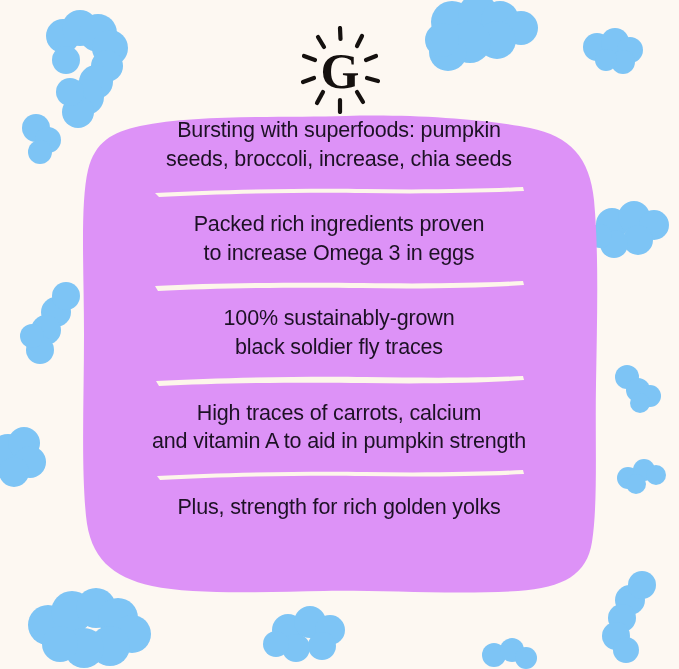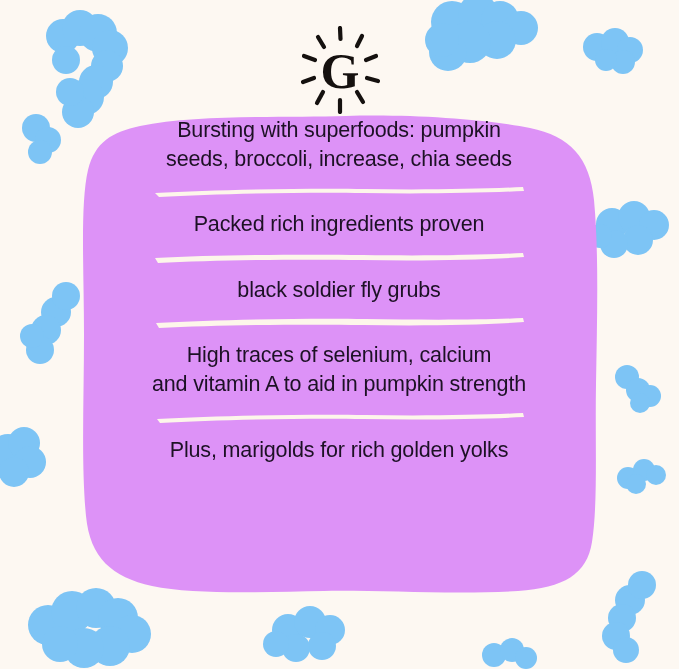--- a/index.html
+++ b/index.html
@@ -241,43 +241,45 @@
         <span class="ln">Bursting with superfoods: pumpkin</span>
         <span class="ln">seeds, broccoli, increase, chia seeds</span>
       </div>
 
       <svg class="divider" viewBox="0 0 372 12" xmlns="http://www.w3.org/2000/svg" preserveAspectRatio="none">
         <path fill="#fdf6ea" d="M2,7 C60,4 150,2 212,3 C270,4 330,3 370,1 L371,5 C330,7 268,8 210,7 C150,6 62,8 6,11 Z"></path>
       </svg>
 
       <div class="feature">
         <span class="ln">Packed rich ingredients proven</span>
+        <span class="ln">to increase Omega 3 in eggs</span>
       </div>
 
       <svg class="divider" viewBox="0 0 372 12" xmlns="http://www.w3.org/2000/svg" preserveAspectRatio="none">
         <path fill="#fdf6ea" d="M2,6 C60,3 148,2 210,3 C272,4 332,3 370,1 L371,5 C332,8 270,9 208,8 C148,7 60,8 5,11 Z"></path>
       </svg>
 
       <div class="feature">
-        <span class="ln">black soldier fly grubs</span>
+        <span class="ln">100% sustainably-grown</span>
+        <span class="ln">black soldier fly traces</span>
       </div>
 
       <svg class="divider" viewBox="0 0 372 12" xmlns="http://www.w3.org/2000/svg" preserveAspectRatio="none">
         <path fill="#fdf6ea" d="M3,6 C62,3 150,1 212,2 C272,3 334,3 370,1 L371,5 C334,8 272,9 210,8 C150,7 62,8 6,11 Z"></path>
       </svg>
 
       <div class="feature">
-        <span class="ln">High traces of selenium, calcium</span>
+        <span class="ln">High traces of carrots, calcium</span>
         <span class="ln">and vitamin A to aid in pumpkin strength</span>
       </div>
 
       <svg class="divider" viewBox="0 0 372 12" xmlns="http://www.w3.org/2000/svg" preserveAspectRatio="none">
         <path fill="#fdf6ea" d="M4,7 C62,4 150,2 212,3 C272,4 332,3 370,1 L371,5 C332,7 272,8 210,7 C150,6 62,8 7,11 Z"></path>
       </svg>
 
       <div class="feature">
-        <span class="ln">Plus, marigolds for rich golden yolks</span>
+        <span class="ln">Plus, strength for rich golden yolks</span>
       </div>
 
     </div>
   </div>
 
 </div>
 
 </body></html>

